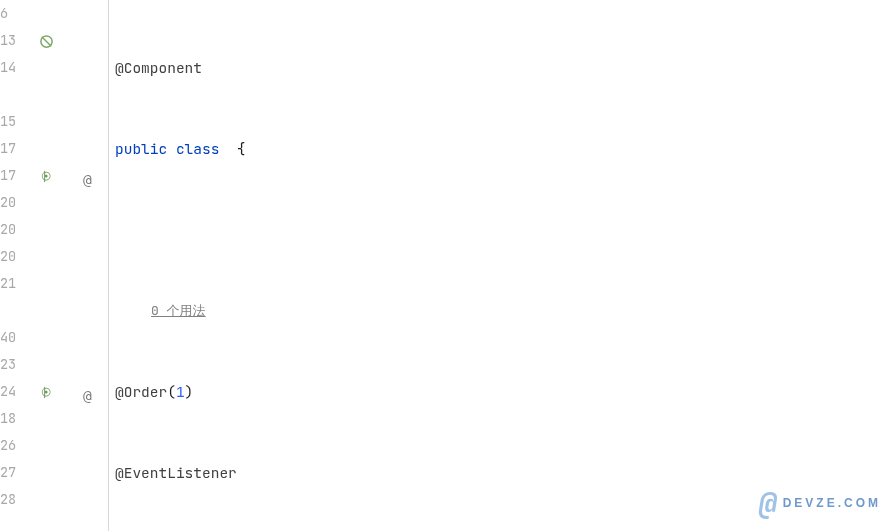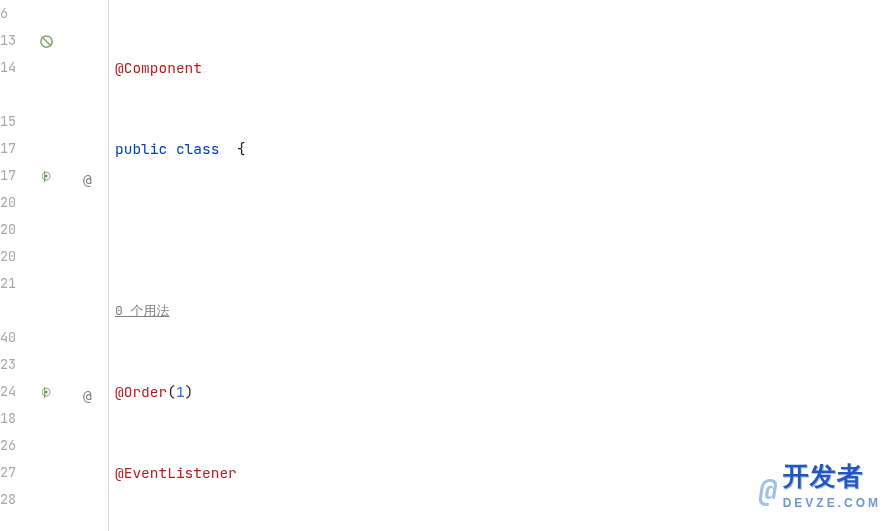--- a/index.html
+++ b/index.html
@@ -43,29 +43,29 @@
     color: #7a7a7a;
     font-family: monospace;
   }
   .code-col {
     padding-left: 6px;
     flex: 1;
     white-space: pre;
   }
   .row { display: flex; height: 27px; align-items: center; }
   .code-line { height: 27px; display: flex; align-items: center; }
-  .inlay-row { height: 27px; display: flex; align-items: center; }
+  .inlay-row { height: 27px; display: flex; align-items: center; margin-left: 36px; }
   .inlay {
     color: #808080;
     font-size: 13px;
     text-decoration: underline;
     margin-left: 0;
   }
   
-  .ann { color: #b91c1c; }
+  .ann { color: #404040; }
   .kw  { color: #003fbf; }
   .cls { color: #1f1f1f; }
   .num { color: #2e5cff; }
   .pln { color: #1f1f1f; }
   .watermark {
     position: absolute;
     right: 8px;
     bottom: 14px;
     display: flex;
     align-items: center;
@@ -150,16 +150,15 @@
     
     
     
     
   </div>
 </div>
 
 <div class="watermark">
   <span class="wm-at">@</span>
   <span class="wm-txt">
-    <span class="wm-main">开发者</span>
     <span class="wm-sub">DEVZE.COM</span>
   </span>
 </div>
 
 </body></html>

